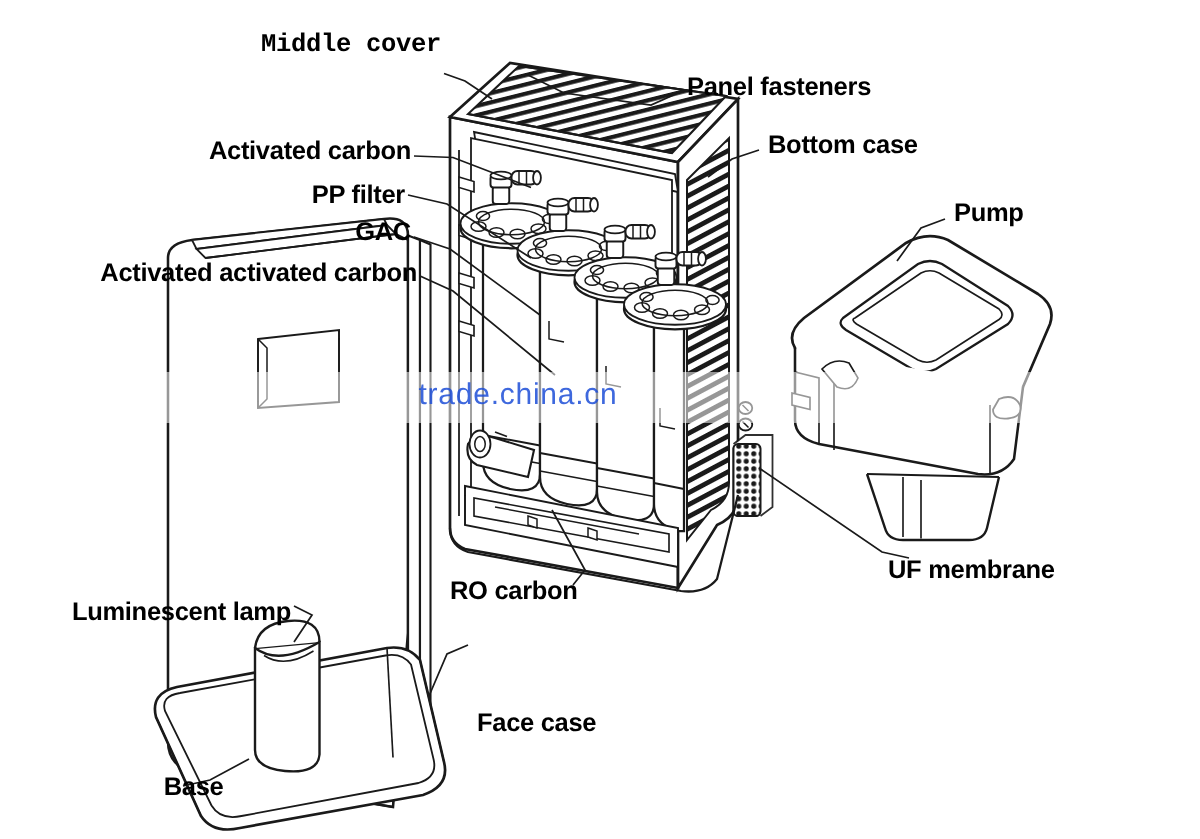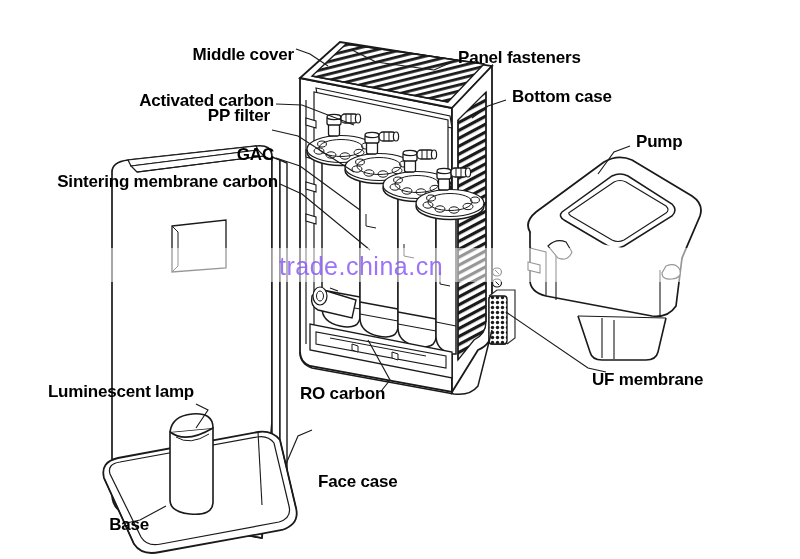--- a/index.html
+++ b/index.html
@@ -24,23 +24,23 @@
     font-size:17px;
     line-height:19px;
     white-space:nowrap;
     letter-spacing:-0.2px;
   }
   .lbl.r{transform:translateX(-100%);}
 
   .wm{
     position:absolute;
     left:279px; top:252px;
-    font-size:25px;
+    font-size:20px;
     font-weight:normal;
-    color:#8b5cf6;
+    color:#1d4ed8;
     letter-spacing:0.5px;
     white-space:nowrap;
     opacity:.85;
   }
   .wmband{
     position:absolute;
     left:0; top:248px;
     width:800px; height:34px;
     background:rgba(255,255,255,0.55);
   }
@@ -274,39 +274,39 @@
 
       <path d="M312,430 l-14,6 l-12,28"></path>
 
       <path d="M122,524 l18,-4 l26,-14"></path>
     </g>
   </svg>
 
   <div class="wmband"></div>
   <div class="wm">trade.china.cn</div>
 
-  <div class="lbl r" style="left:294px; top:45px;">Middle cover</div>
+  <div class="lbl r" style="left:294px; top:21px;font-family:Liberation Mono, monospace;">Middle cover</div>
 
   <div class="lbl r" style="left:274px; top:91px;">Activated carbon</div>
 
-  <div class="lbl r" style="left:270px; top:106px;text-align:right;">PP filter</div>
+  <div class="lbl r" style="left:270px; top:120px;text-align:right;">PP filter</div>
 
   <div class="lbl r" style="left:274px; top:145px;">GAC</div>
 
-  <div class="lbl r" style="left:278px; top:172px;">Sintering membrane carbon</div>
+  <div class="lbl r" style="left:278px; top:172px;">Activated activated carbon</div>
 
   <div class="lbl" style="left:458px; top:48px;">Panel fasteners</div>
 
   <div class="lbl" style="left:512px; top:87px;">Bottom case</div>
 
   <div class="lbl" style="left:636px; top:132px;">Pump</div>
 
   <div class="lbl" style="left:592px; top:370px;">UF membrane</div>
 
-  <div class="lbl r" style="left:194px; top:382px;">Luminescent lamp</div>
+  <div class="lbl r" style="left:194px; top:398px;">Luminescent lamp</div>
 
   <div class="lbl" style="left:300px; top:384px;">RO carbon</div>
 
   <div class="lbl" style="left:318px; top:424px;margin-top:48px;">Face case</div>
 
   <div class="lbl r" style="left:120px; top:515px;margin-left:29px;">Base</div>
 
 </div>
 
 </body></html>

